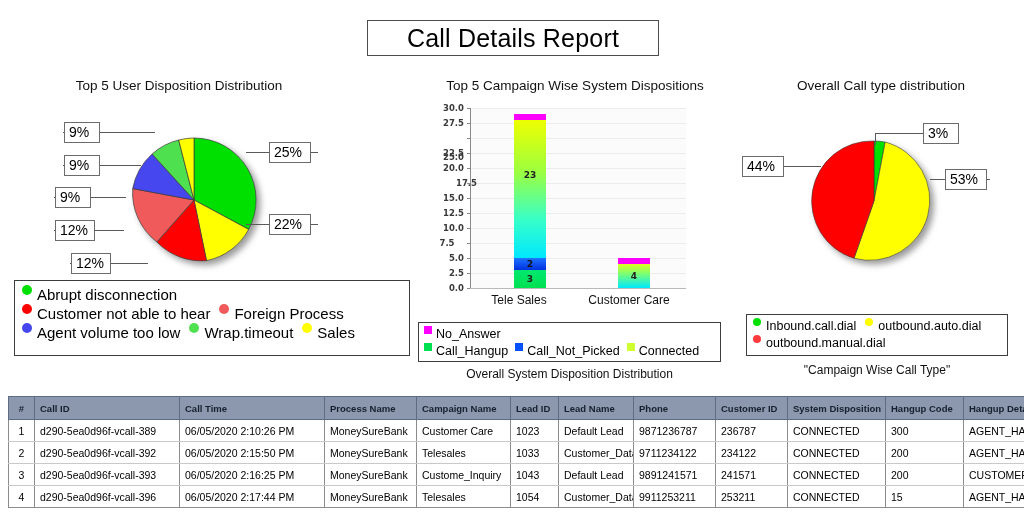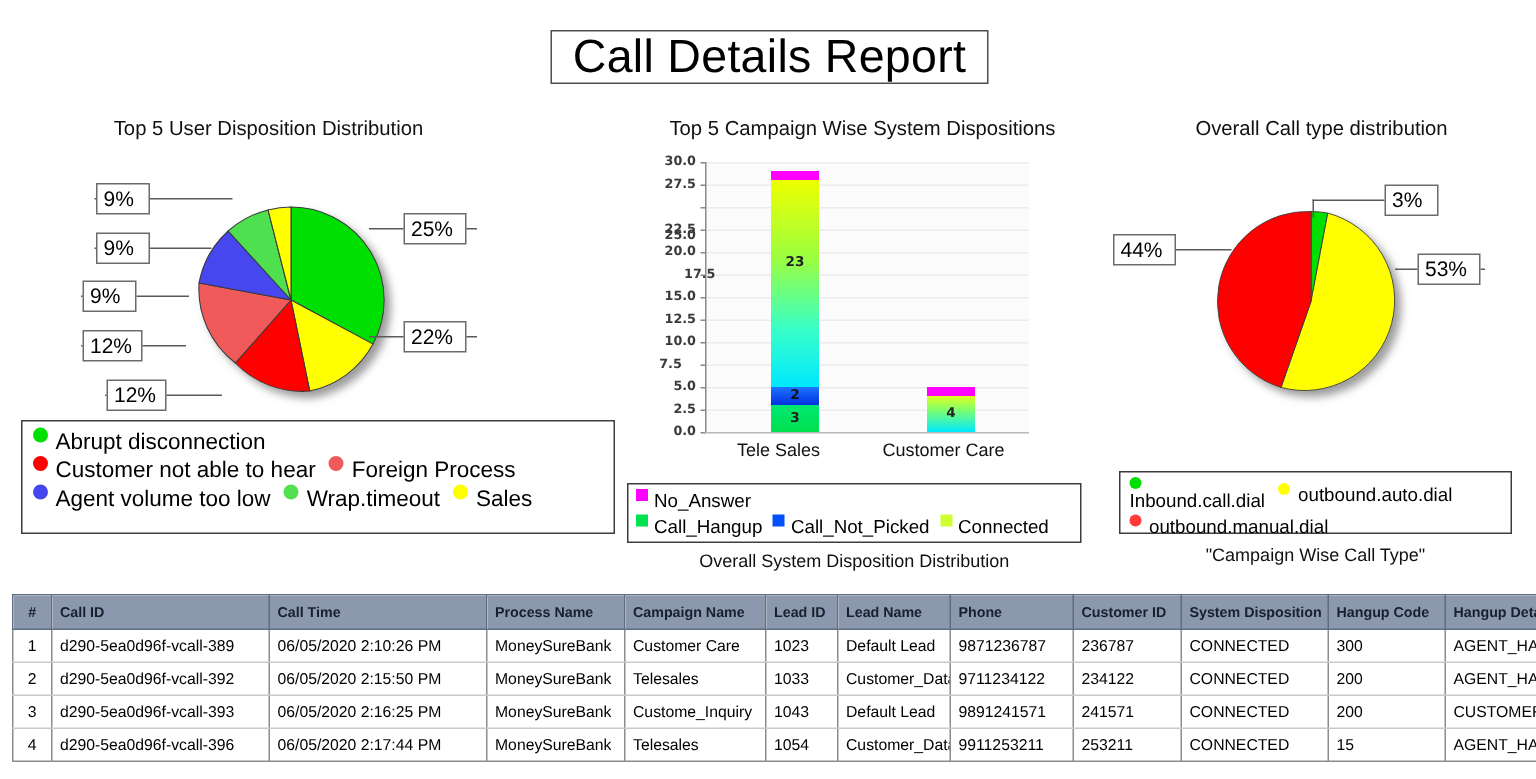--- a/index.html
+++ b/index.html
@@ -11,21 +11,21 @@
     overflow:hidden;
     position:relative;
   }
   
   #report-title-box{
     position:absolute;left:367px;top:20px;width:290px;height:34px;
     border:1px solid #4d4d4d;
     display:flex;align-items:center;justify-content:center;
     background:#fff;
   }
-  #report-title-box .t{font-size:31px;font-weight:400;letter-spacing:0.2px;}
+  #report-title-box .t{font-size:25px;font-weight:400;letter-spacing:0.2px;}
 
   
   .panel{position:absolute;}
   .panel-title{
     font-size:13.5px;text-align:center;font-weight:400;color:#111;
   }
   .legend-box{
     border:1px solid #3d3d3d;background:#fff;
     padding:4px 7px 5px 7px;
     box-sizing:border-box;
@@ -301,21 +301,21 @@
   <div class="leader" style="left:137px;top:55px;width:1px;height:12px;"></div>
   <div class="leader" style="left:192px;top:101px;width:60px;height:1px;"></div>
   <div class="leader" style="left:41px;top:88px;width:42px;height:1px;"></div>
 
   <div class="callout" style="left:185px;top:45px;width:36px;height:21px;">3%</div>
   <div class="callout" style="left:207px;top:91px;width:42px;height:21px;">53%</div>
   <div class="callout" style="left:4px;top:78px;width:42px;height:21px;">44%</div>
 
   <div class="legend-box" style="position:absolute;left:8px;top:236px;width:262px;height:42px;padding:3px 6px;">
     <div class="legend-line">
-      <span class="legend-item" style="margin-right:9px;flex-direction:column;">
+      <span class="legend-item" style="margin-right:9px;">
         <i class="dot" style="background:#00e000;width:8px;height:8px;"></i>
         <span class="legend-label small">Inbound.call.dial</span>
       </span>
       <span class="legend-item">
         <i class="dot" style="background:#ffff00;width:8px;height:8px;"></i>
         <span class="legend-label small">outbound.auto.dial</span>
       </span>
     </div>
     <div class="legend-line">
       <span class="legend-item">

